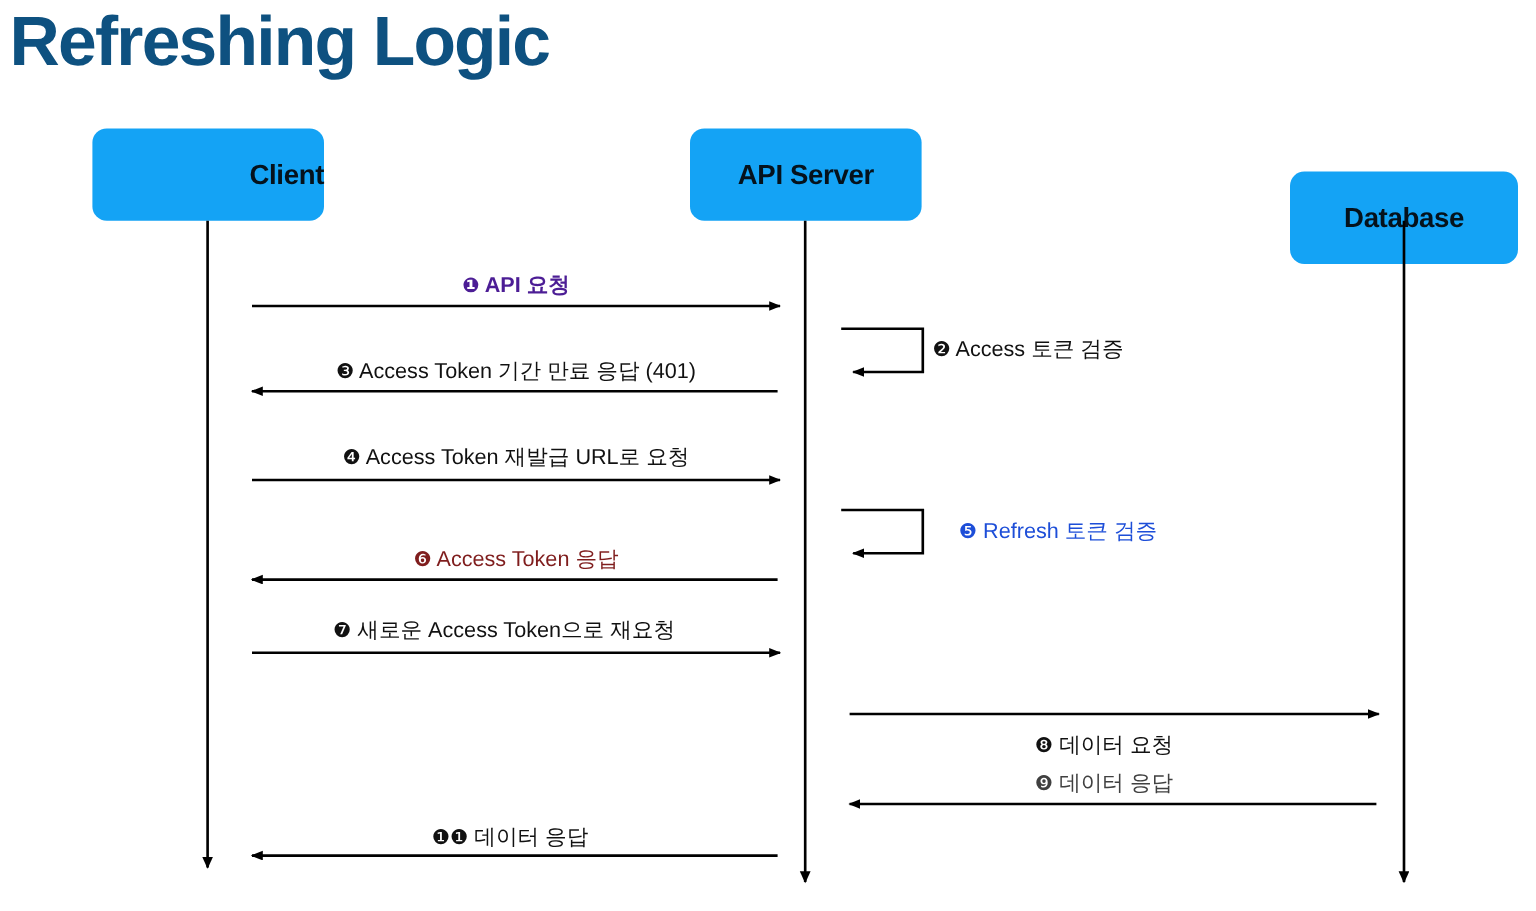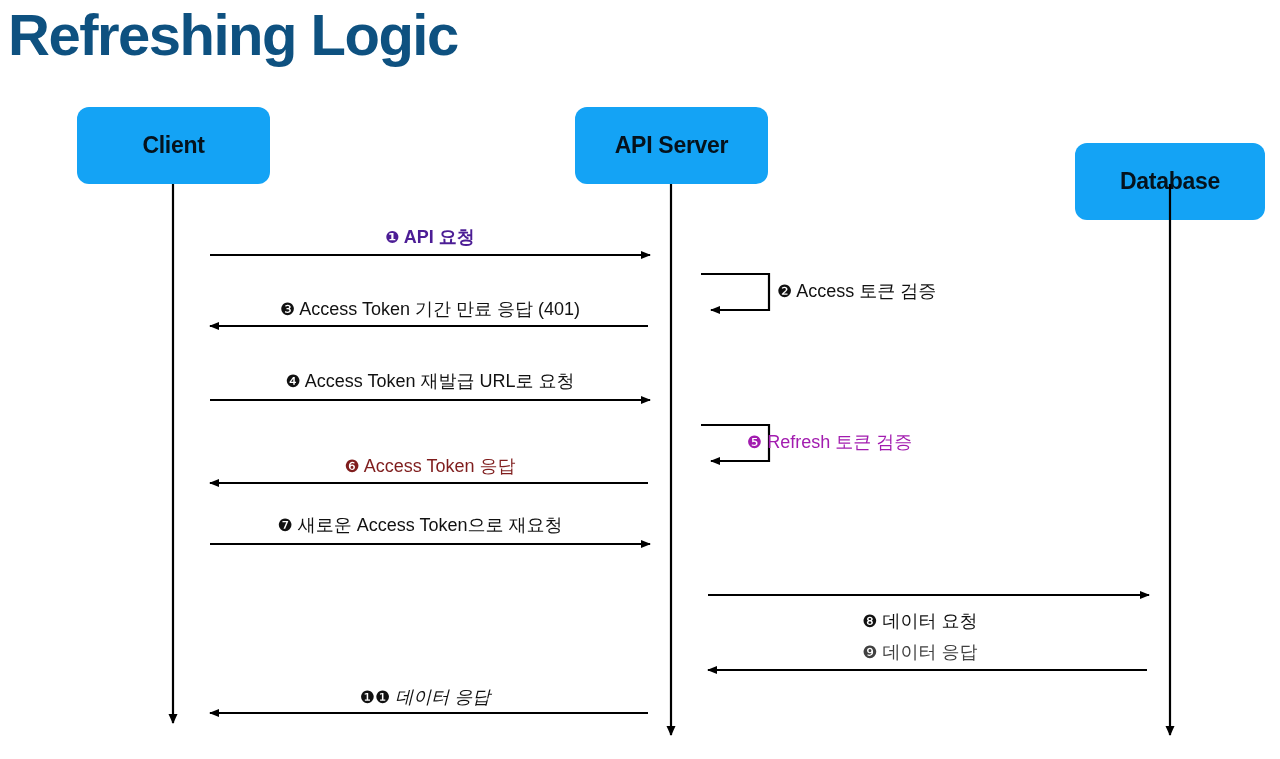--- a/index.html
+++ b/index.html
@@ -64,21 +64,21 @@
   .msg-label .num {
     font-family: "DejaVu Sans", sans-serif;
     font-size: 17px;
   }
 </style>
 </head>
 <body>
 
 <div id="diagram-title" style="color: rgb(14, 81, 128);">Refreshing Logic</div>
 
-<div class="lifeline-box" id="box-client" style="left: 77px; top: 107px; width: 193px; height: 77px; background: rgb(20, 163, 245); color: rgb(5, 18, 28);">
+<div class="lifeline-box" id="box-client" style="left: 77px; top: 107px; width: 193px; height: 77px; background: rgb(20, 163, 245); color: rgb(5, 18, 28); justify-content: flex-end;">
   <span>Client</span>
 </div>
 
 <div class="lifeline-box" id="box-api-server" style="left: 575px; top: 107px; width: 193px; height: 77px; background: rgb(20, 163, 245); color: rgb(5, 18, 28);">
   <span>API Server</span>
 </div>
 
 <div class="lifeline-box" id="box-database" style="left: 1075px; top: 107px; width: 190px; height: 77px; background: rgb(20, 163, 245); color: rgb(5, 18, 28); margin-top: 36px;">
   <span>Database</span>
 </div>
@@ -112,19 +112,19 @@
       <line x1="1147" y1="670" x2="708" y2="670" stroke="#000000" stroke-width="2.2" marker-end="url(#arrow-left)"></line>
       <line x1="648" y1="713" x2="210" y2="713" stroke="#000000" stroke-width="2.2" marker-end="url(#arrow-left)"></line>
     </g>
 </svg>
 
 <div id="labels-layer">
     <div class="msg-label centered" style="left: 430px; top: 228px; color: #4c1d95; font-weight: bold;"><span class="num">❶</span><span> API 요청</span></div>
     <div class="msg-label" style="left: 777px; top: 282px; color: rgb(17, 17, 17);"><span class="num">❷</span><span> Access 토큰 검증</span></div>
     <div class="msg-label centered" style="left: 430px; top: 300px; color: rgb(17, 17, 17);"><span class="num">❸</span><span> Access Token 기간 만료 응답 (401)</span></div>
     <div class="msg-label centered" style="left: 430px; top: 372px; color: rgb(17, 17, 17);"><span class="num">❹</span><span> Access Token 재발급 URL로 요청</span></div>
-    <div class="msg-label" style="left: 747px; top: 433px; color: #a21caf;"><span class="num">❺</span><span> Refresh 토큰 검증</span></div>
+    <div class="msg-label" style="left: 799px; top: 433px; color: #1d4ed8;"><span class="num">❺</span><span> Refresh 토큰 검증</span></div>
     <div class="msg-label centered" style="left: 430px; top: 457px; color: #7f1d1d;"><span class="num">❻</span><span> Access Token 응답</span></div>
     <div class="msg-label centered" style="left: 420px; top: 516px; color: rgb(17, 17, 17);"><span class="num">❼</span><span> 새로운 Access Token으로 재요청</span></div>
     <div class="msg-label centered" style="left: 920px; top: 568px; color: rgb(17, 17, 17); margin-top: 44px;"><span class="num">❽</span><span> 데이터 요청</span></div>
     <div class="msg-label centered" style="left: 920px; top: 643px; color: #404040;"><span class="num">❾</span><span> 데이터 응답</span></div>
-    <div class="msg-label centered" style="left: 425px; top: 688px; color: rgb(17, 17, 17); font-style: italic;"><span class="num">❶❶</span><span> 데이터 응답</span></div>
+    <div class="msg-label centered" style="left: 425px; top: 688px; color: rgb(17, 17, 17);"><span class="num">❶❶</span><span> 데이터 응답</span></div>
   </div>
 
 </body></html>

